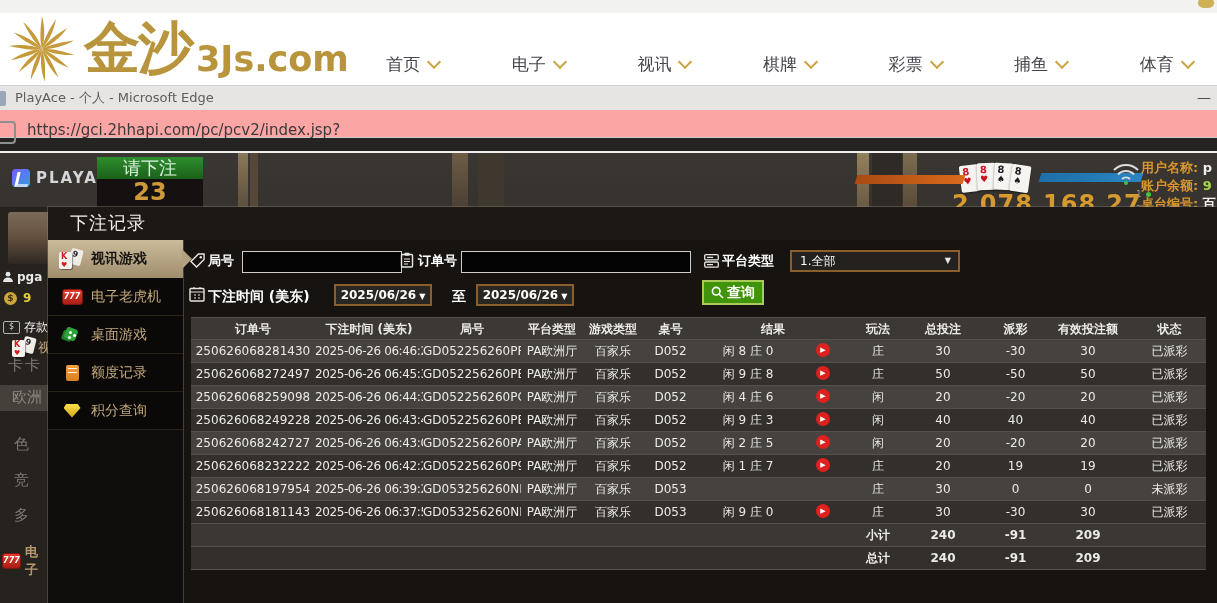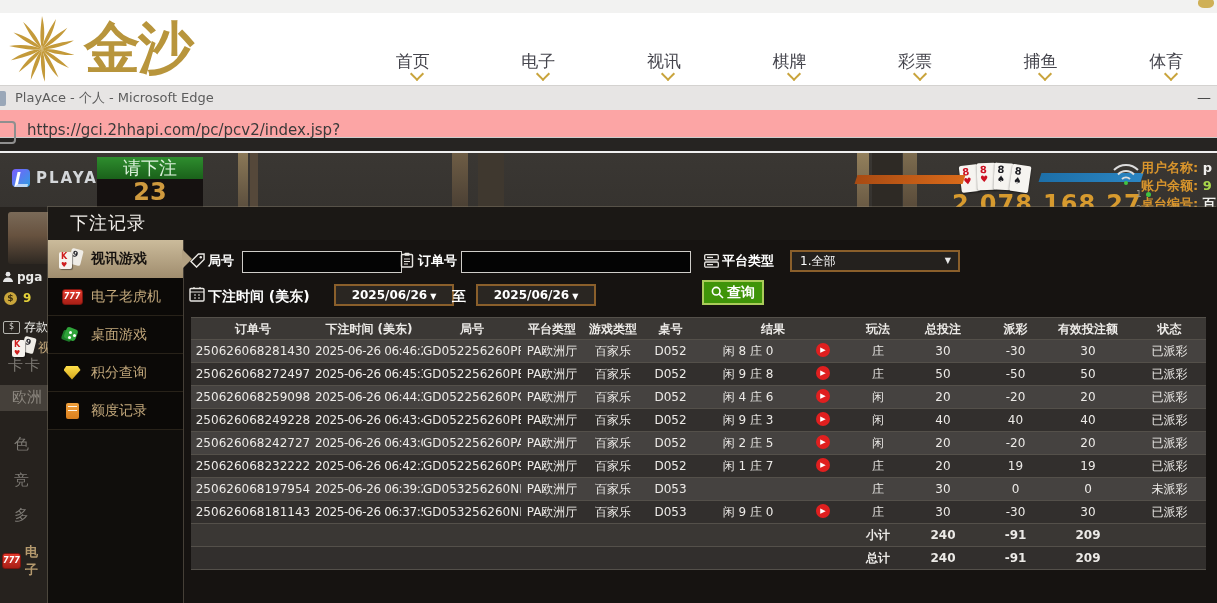--- a/index.html
+++ b/index.html
@@ -9,21 +9,21 @@
 
   
   .topstrip{position:absolute;left:0;top:0;width:1217px;height:13px;background:#f2f2f1;}
   .ornament{position:absolute;right:3px;top:-3px;width:16px;height:11px;background:#c9a43c;border-radius:50% 50% 40% 40%;opacity:.85;}
   .sitehead{position:absolute;left:0;top:13px;width:1217px;height:72px;background:#ffffff;}
   .sun{position:absolute;left:4px;top:0px;}
   .brandcn{position:absolute;left:84px;top:-2px;font-family:"DejaVu Serif","Liberation Serif",serif;
     font-size:56px;font-weight:bold;color:#b8953c;letter-spacing:-2px;}
   .branden{position:absolute;left:196px;top:26px;font-size:35px;font-weight:bold;color:#b8953c;}
   .mainnav{position:absolute;left:350px;right:-12px;top:30px;height:42px;display:flex;justify-content:space-around;align-items:center;}
-  .navitem{display:flex;align-items:center;cursor:pointer;flex-direction:column;}
+  .navitem{display:flex;align-items:center;cursor:pointer;}
   .navlabel{font-size:17px;color:#45454d;}
   .chev{width:8px;height:8px;border-right:2px solid #c9a43c;border-bottom:2px solid #c9a43c;
     transform:rotate(45deg);margin-left:9px;margin-top:-4px;}
 
   .edgebar{position:absolute;left:0;top:85px;width:1217px;height:25px;background:#e7e5e4;border-top:1px solid #d4d2d0;box-sizing:border-box;}
   .favstub{position:absolute;left:0;top:5px;width:6px;height:15px;background:#9aa7b8;border-radius:0 2px 2px 0;}
   .edgetitle{position:absolute;left:15px;top:0;line-height:24px;font-size:13px;color:#5c5c5c;}
   .minbtn{position:absolute;right:6px;top:0;line-height:22px;font-size:14px;color:#4a4a4a;cursor:pointer;}
 
   .urlbar{position:absolute;left:0;top:110px;width:1217px;height:28px;background:#fca5a5;border-bottom:1px solid #cccccc;box-sizing:border-box;}
@@ -112,21 +112,21 @@
     border-left:10px solid #b2a081;border-top:10px solid transparent;border-bottom:10px solid transparent;}
 
   .pcontent{position:absolute;left:135px;top:33px;width:1034px;height:365px;background:#161311;
     border-left:1px solid #453f37;box-sizing:border-box;}
   .flabel{position:absolute;height:22px;line-height:22px;font-size:13px;font-weight:bold;color:#ffffff;white-space:nowrap;}
   .ftxt{position:absolute;height:20px;background:#040404;border:1px solid #cfcdc9;box-sizing:content-box;
     color:#e8e8e8;font-size:12px;padding:0 4px;outline:none;}
   .fselect{position:absolute;height:22px;background:#24211e;border:2px solid #8a5f2b;box-sizing:border-box;
     color:#fff;font-size:12px;line-height:18px;padding-left:8px;cursor:pointer;}
   .fselect .caret{position:absolute;right:7px;top:0;font-size:8px;line-height:18px;color:#e8e8e8;}
-  .fdate{position:absolute;width:120px;height:22px;background:#2a2622;border:2px solid #8a5f2b;box-sizing:border-box;
+  .fdate{position:absolute;width:98px;height:22px;background:#2a2622;border:2px solid #8a5f2b;box-sizing:border-box;
     color:#fff;font-size:12px;font-weight:bold;line-height:18px;text-align:center;cursor:pointer;}
   .fdate .caret{font-size:8px;margin-left:3px;}
   .searchbtn{position:absolute;left:518px;top:40px;height:25px;background:#3f9409;border:2px solid #aacb5a;box-sizing:border-box;
     display:flex;align-items:center;padding:0 7px;color:#fff;font-size:14px;font-weight:bold;cursor:pointer;}
   .searchbtn svg{margin-right:3px;}
 
   .btable{position:absolute;left:7px;top:77px;width:1015px;display:grid;
     grid-template-columns:124px 108px 98px 62px 60px 55px 100px 50px 60px 80px 65px 80px 73px;}
   .btable .cell,.btable .hcell{height:23px;line-height:22px;box-sizing:border-box;border-bottom:1px solid #54504a;
     text-align:center;font-size:12px;color:#eceae7;overflow:hidden;white-space:nowrap;}
@@ -169,20 +169,21 @@
           <path d="M38 36 C35 24 37 13 38 3 C41 14 41 26 38 36Z" transform="rotate(200 38 36)"></path>
           <path d="M38 36 C35 24 37 13 38 3 C41 14 41 26 38 36Z" transform="rotate(225 38 36)"></path>
           <path d="M38 36 C35 24 37 13 38 3 C41 14 41 26 38 36Z" transform="rotate(250 38 36)"></path>
           <path d="M38 36 C35 24 37 13 38 3 C41 14 41 26 38 36Z" transform="rotate(275 38 36)"></path>
           <path d="M38 36 C35 24 37 13 38 3 C41 14 41 26 38 36Z" transform="rotate(300 38 36)"></path>
           <path d="M38 36 C35 24 37 13 38 3 C41 14 41 26 38 36Z" transform="rotate(325 38 36)"></path>
         </g>
       </svg>
     </div>
     <div class="brandcn">金沙</div>
+    <div class="branden">3Js.com</div>
     <div class="mainnav">
       <div class="navitem">
         <span class="navlabel">首页</span>
         <span class="chev"></span>
       </div>
       <div class="navitem">
         <span class="navlabel">电子</span>
         <span class="chev"></span>
       </div>
       <div class="navitem">
@@ -338,31 +339,31 @@
           <span class="tico">
               <span class="diceico">
                 <i></i>
                 <b></b>
               </span>
             </span>
           <span>桌面游戏</span>
         </div>
         <div class="tab inactive">
           <span class="tico">
-              <span class="gemico"></span>
-            </span>
-          <span>积分查询</span>
-        </div>
-        <div class="tab inactive">
-          <span class="tico">
               <span class="docico2">
                 <i></i>
               </span>
             </span>
           <span>额度记录</span>
+        </div>
+        <div class="tab inactive">
+          <span class="tico">
+              <span class="gemico"></span>
+            </span>
+          <span>积分查询</span>
         </div>
       </div>
 
       <div class="pcontent">
 
         <span class="abs" style="left:6px;top:13px;">
           <svg width="15" height="15" viewBox="0 0 16 16">
               <path d="M1 9 L7 15 L15 7 L15 1 L9 1 L1 9 Z" fill="none" stroke="#e8e6e2" stroke-width="1.5"></path>
               <circle cx="11.5" cy="4.5" r="1.3" fill="#e8e6e2"></circle>
             </svg>

